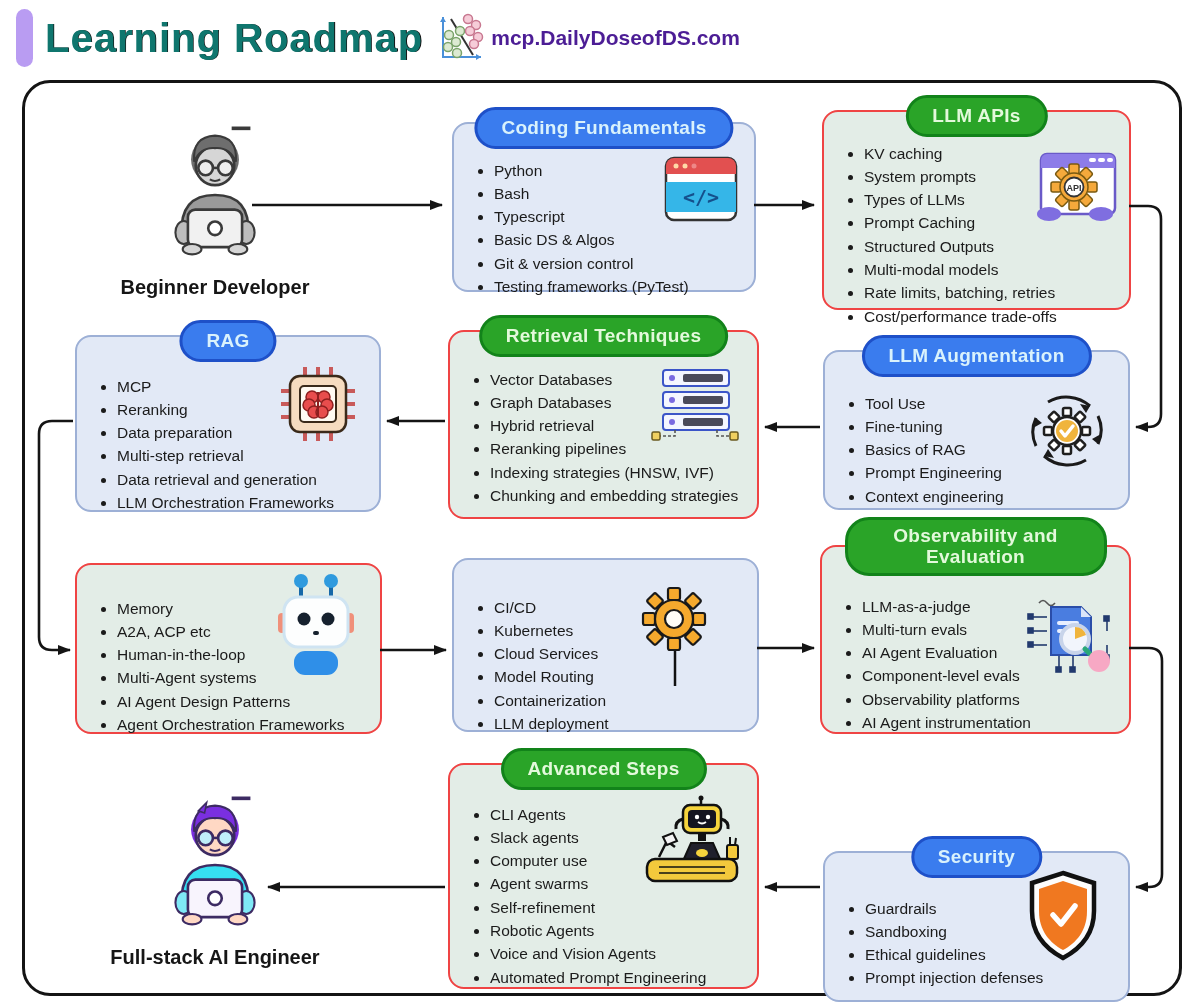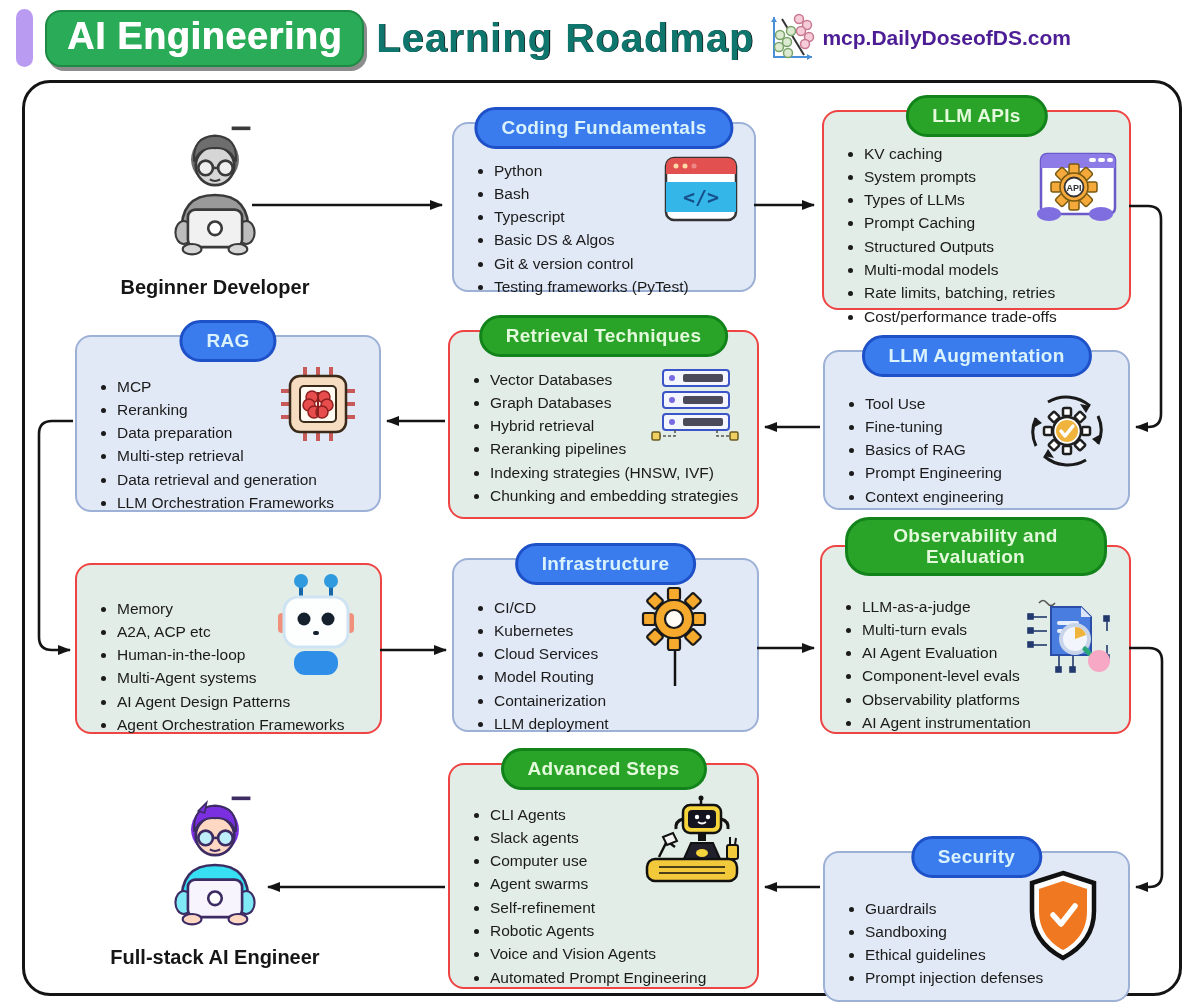--- a/index.html
+++ b/index.html
@@ -39,21 +39,20 @@
   
   #arrows{position:absolute;left:0;top:0;pointer-events:none;z-index:4;}
 </style>
 </head>
 <body>
 
 <div id="stage">
 
   <div class="hdr">
     <div class="hdr-bar"></div>
-    <div class="hdr-badge">AI Engineering</div>
     <div class="hdr-title">Learning Roadmap</div>
     <div class="hdr-site">
       <svg width="52" height="54" viewBox="0 0 52 54">
         <path d="M8 6 V46 H46" fill="none" stroke="#4a90d9" stroke-width="2"></path>
         <path d="M8 6 l-3 5 h6 z" fill="#4a90d9"></path>
           <path d="M46 46 l-5 -3 v6 z" fill="#4a90d9"></path>
         <line x1="16" y1="8" x2="38" y2="44" stroke="#333" stroke-width="2"></line>
         <g fill="#dcead2" stroke="#7aa36a" stroke-width="1.5">
           <circle cx="14" cy="24" r="4.5"></circle>
             <circle cx="13" cy="36" r="4.5"></circle>
@@ -309,21 +308,20 @@
         <rect x="14" y="26" width="64" height="50" rx="14" fill="#fdfefe" stroke="#cfe4f2" stroke-width="3"></rect>
         <circle cx="34" cy="48" r="6.5" fill="#16212e"></circle>
           <circle cx="58" cy="48" r="6.5" fill="#16212e"></circle>
         <rect x="43" y="60" width="6" height="4" rx="2" fill="#16212e"></rect>
         <rect x="24" y="80" width="44" height="24" rx="11" fill="#2f8fe8"></rect>
       </svg>
     </div>
   </section>
 
   <section class="node blue" style="left:452px;top:558px;width:303px;height:170px;">
-    <div class="pill blue">Infrastructure</div>
     <ul class="bullets" style="padding-top:34px;">
         <li>CI/CD</li>
         <li>Kubernetes</li>
         <li>Cloud Services</li>
         <li>Model Routing</li>
         <li>Containerization</li>
         <li>LLM deployment</li>
       </ul>
     <div class="nico" style="right:46px;top:26px;">
       <svg width="76" height="104" viewBox="0 0 76 104">

